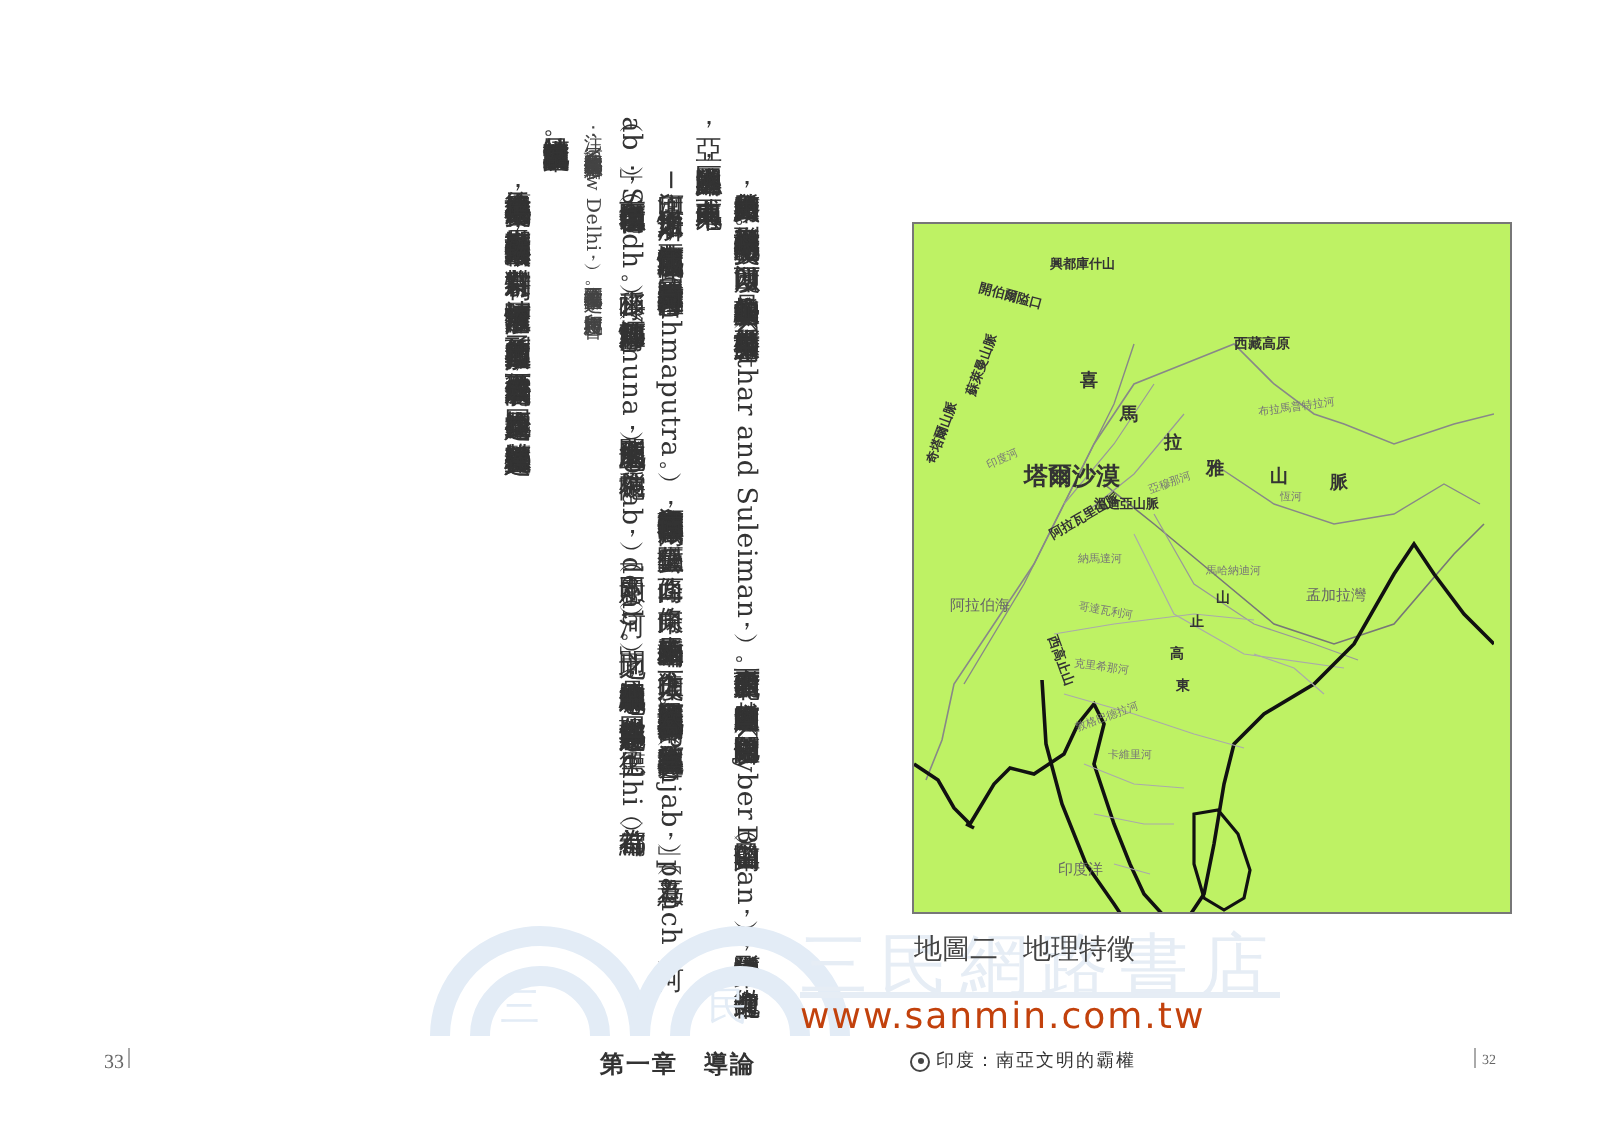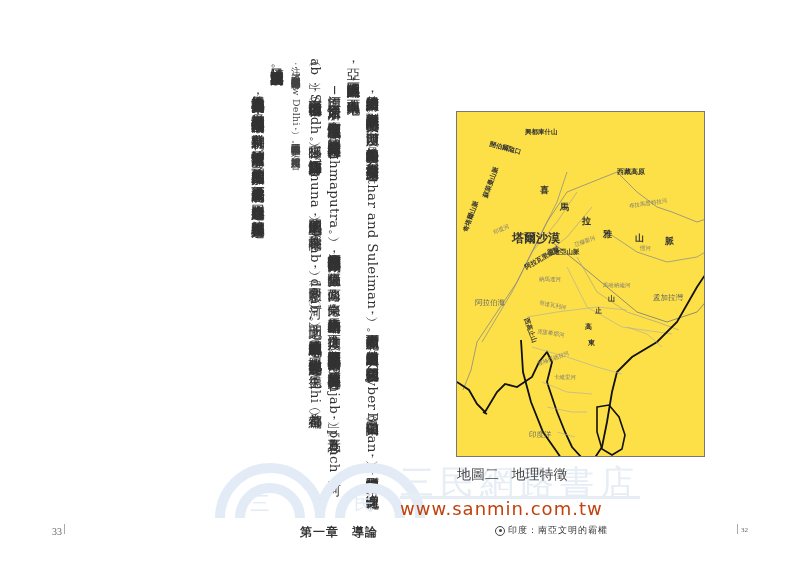--- a/index.html
+++ b/index.html
@@ -18,28 +18,28 @@
     font-size:13.4px; line-height:19.1px; letter-spacing:0.3px;
     color:#333;
   }
   .vbody p { margin:0; text-indent:2em; }
   .vbody p.noindent { text-indent:0; }
   .vbody .note { font-size:9.5px; line-height:19.1px; text-indent:0; color:#444; }
 
   .footer-left-num { position:absolute; left:52px; top:526px; font-size:10px; color:#666; font-family:"Liberation Serif", serif; }
   .footer-left-bar { position:absolute; left:64px; top:524px; width:1px; height:10px; background:#aaa; }
   .footer-chapter { position:absolute; left:300px; top:524px; font-family:"DejaVu Sans", sans-serif; font-size:12px; font-weight:bold; color:#333; letter-spacing:1px; }
-  .footer-book { position:absolute; left:55px; top:524px; font-family:"DejaVu Sans", sans-serif; font-size:9px; color:#333; letter-spacing:1px; display:flex; align-items:center; gap:3px;margin-left:40px; }
+  .footer-book { position:absolute; left:55px; top:524px; font-family:"DejaVu Sans", sans-serif; font-size:9px; color:#333; letter-spacing:1px; display:flex; align-items:center; gap:3px; }
   .circle-icon { display:inline-block; width:8px; height:8px; border:1px solid #444; border-radius:50%; position:relative; }
   .circle-icon::after { content:""; position:absolute; left:2.5px; top:2.5px; width:3px; height:3px; border-radius:50%; background:#444; }
   .footer-right-bar { position:absolute; left:337px; top:524px; width:1px; height:10px; background:#aaa; }
   .footer-right-num { position:absolute; left:341px; top:526px; font-size:7px; color:#666; font-family:"Liberation Serif", serif; }
 
   
-  .map-frame { position:absolute; left:56px; top:111px; width:249px; height:346px; border:1.5px solid #777; box-sizing:border-box; background:#fde047; overflow:hidden;text-align:center; }
+  .map-frame { position:absolute; left:56px; top:111px; width:300px; height:346px; border:1.5px solid #777; box-sizing:border-box; background:#bef264; overflow:hidden;text-align:center; }
   .map-frame svg { position:absolute; left:0; top:0; }
   .map-caption { position:absolute; left:57px; top:466px; font-family:"DejaVu Sans", sans-serif; font-size:14px; color:#444; }
   .map-caption span { margin-right:8px; }
 
   .mlabel { position:absolute; font-family:"DejaVu Sans", sans-serif; white-space:nowrap; color:#333; }
   .mlabel.bold { font-weight:bold; font-size:6.5px; }
   .mlabel.big { font-weight:bold; font-size:9px; }
   .mlabel.sea { font-size:7.5px; color:#666; }
   .mlabel.river { font-size:5.5px; color:#777; }
 

